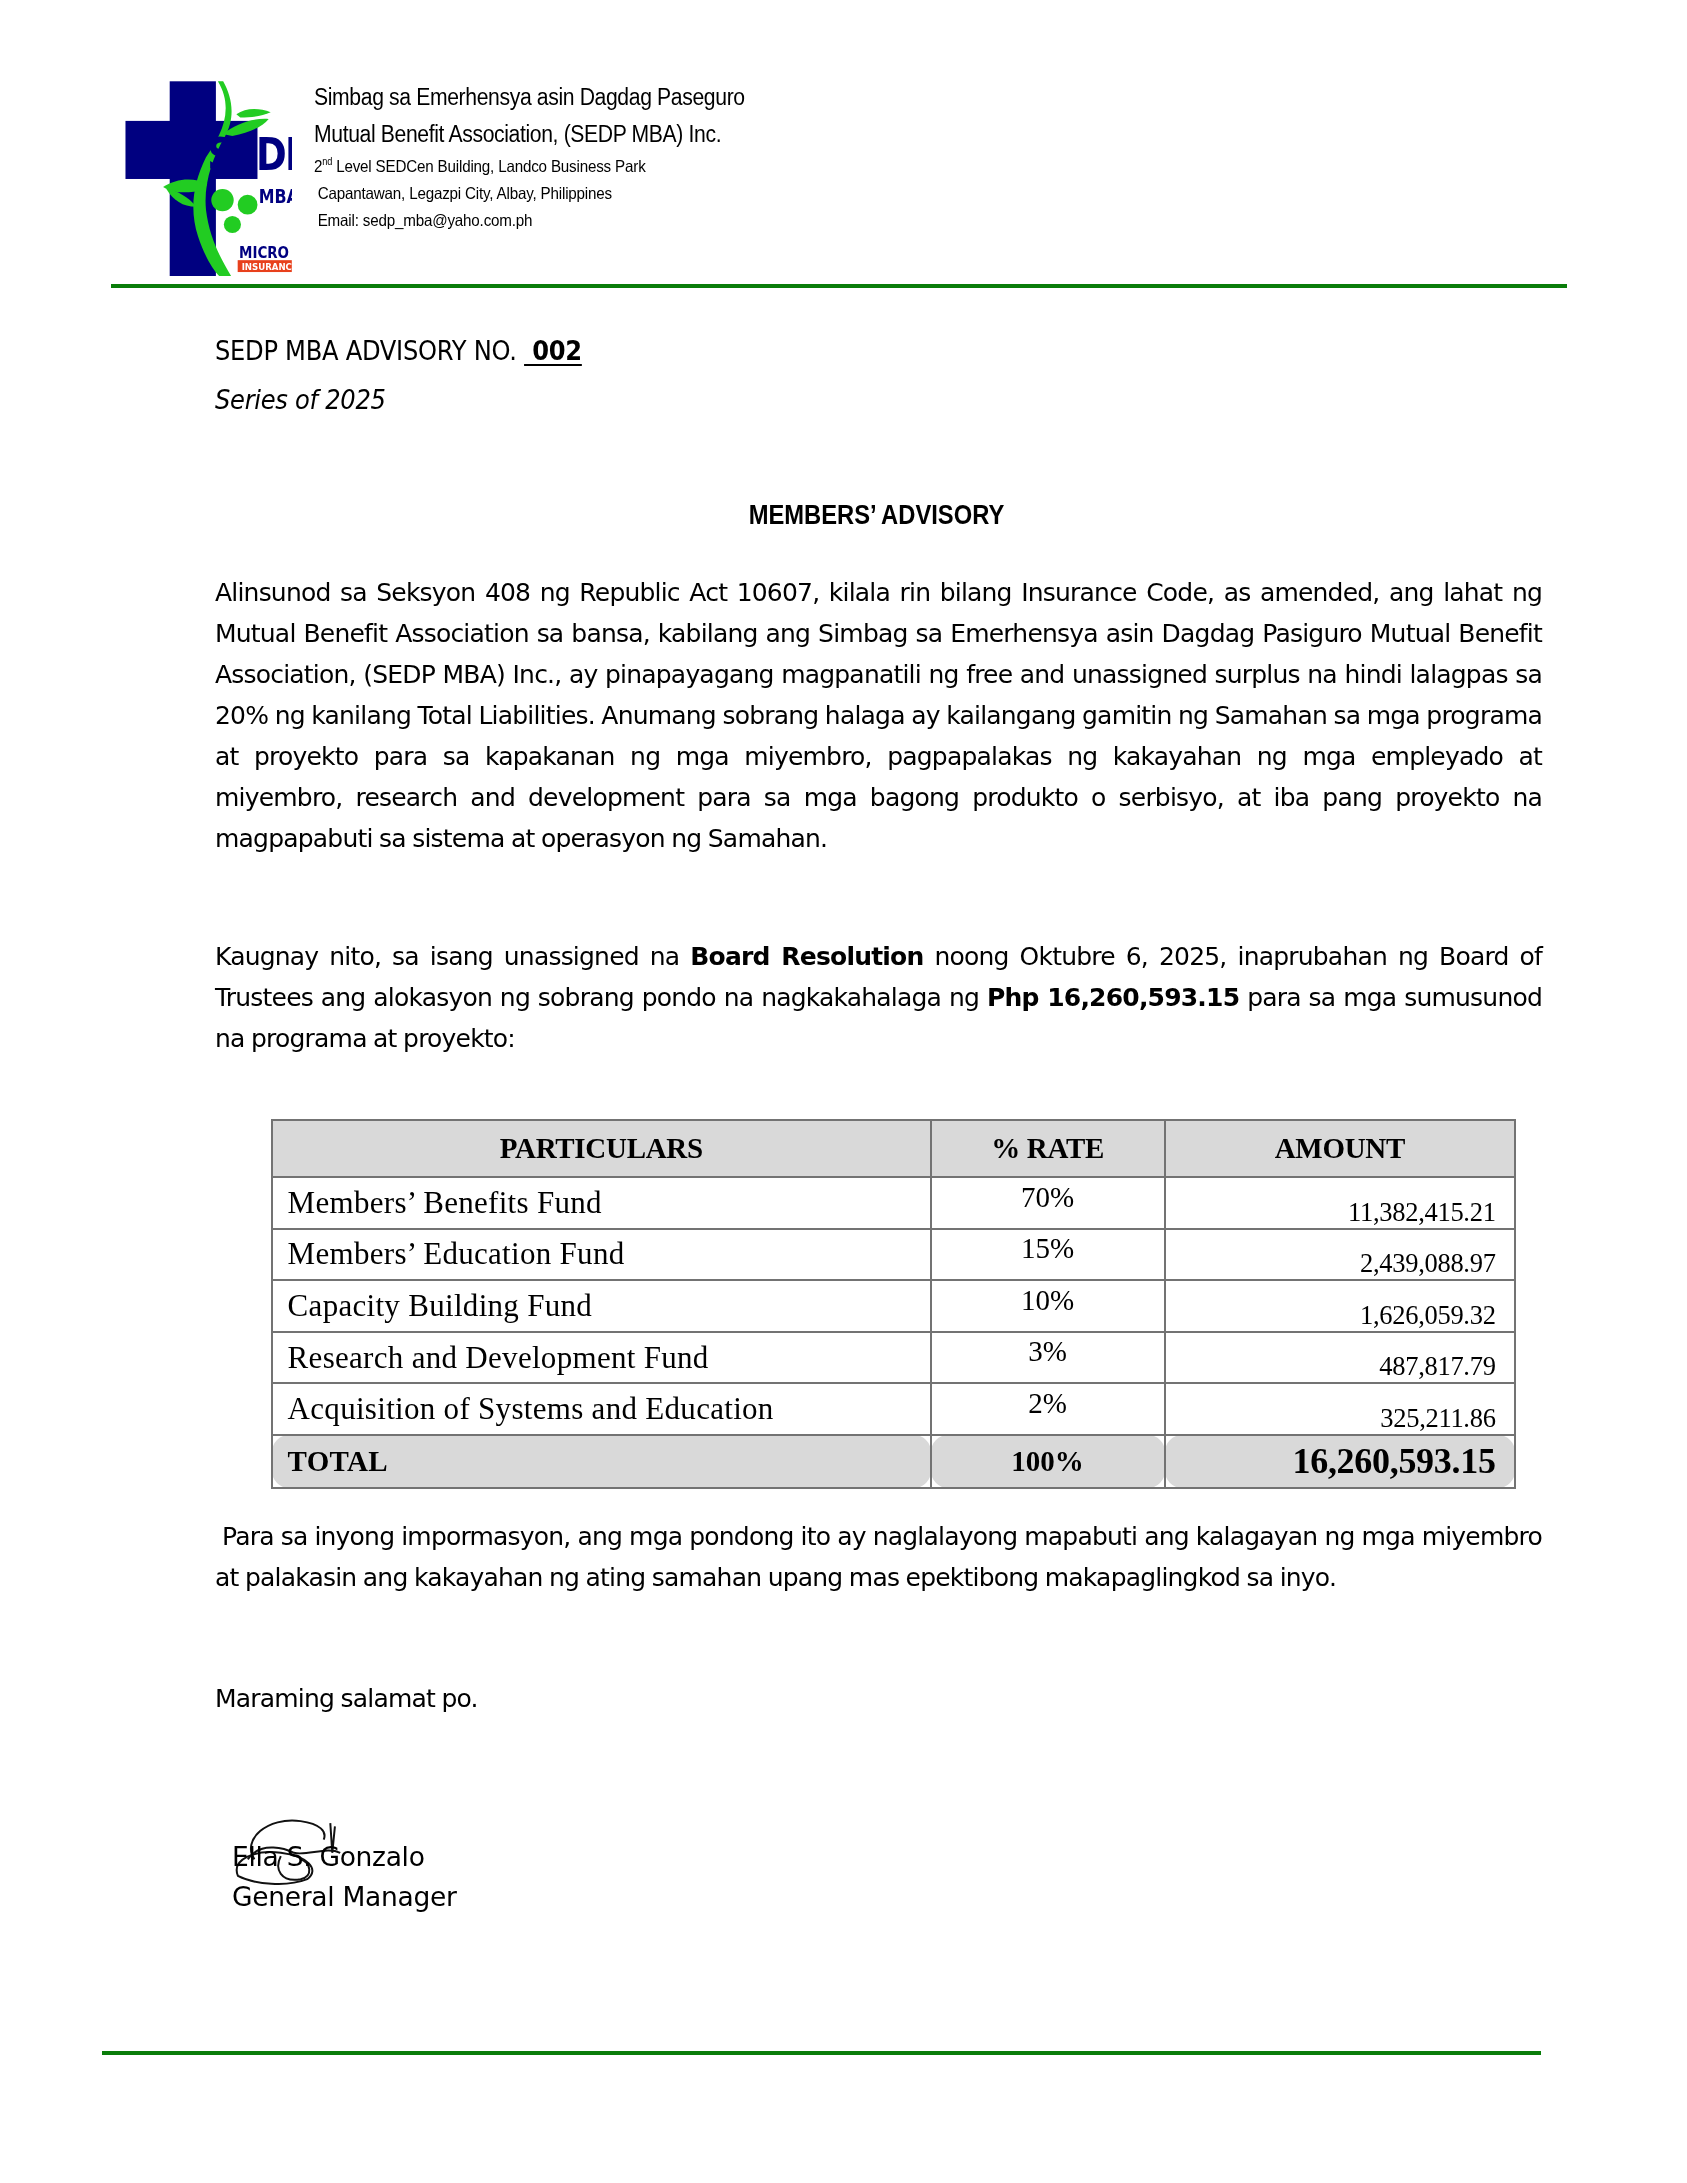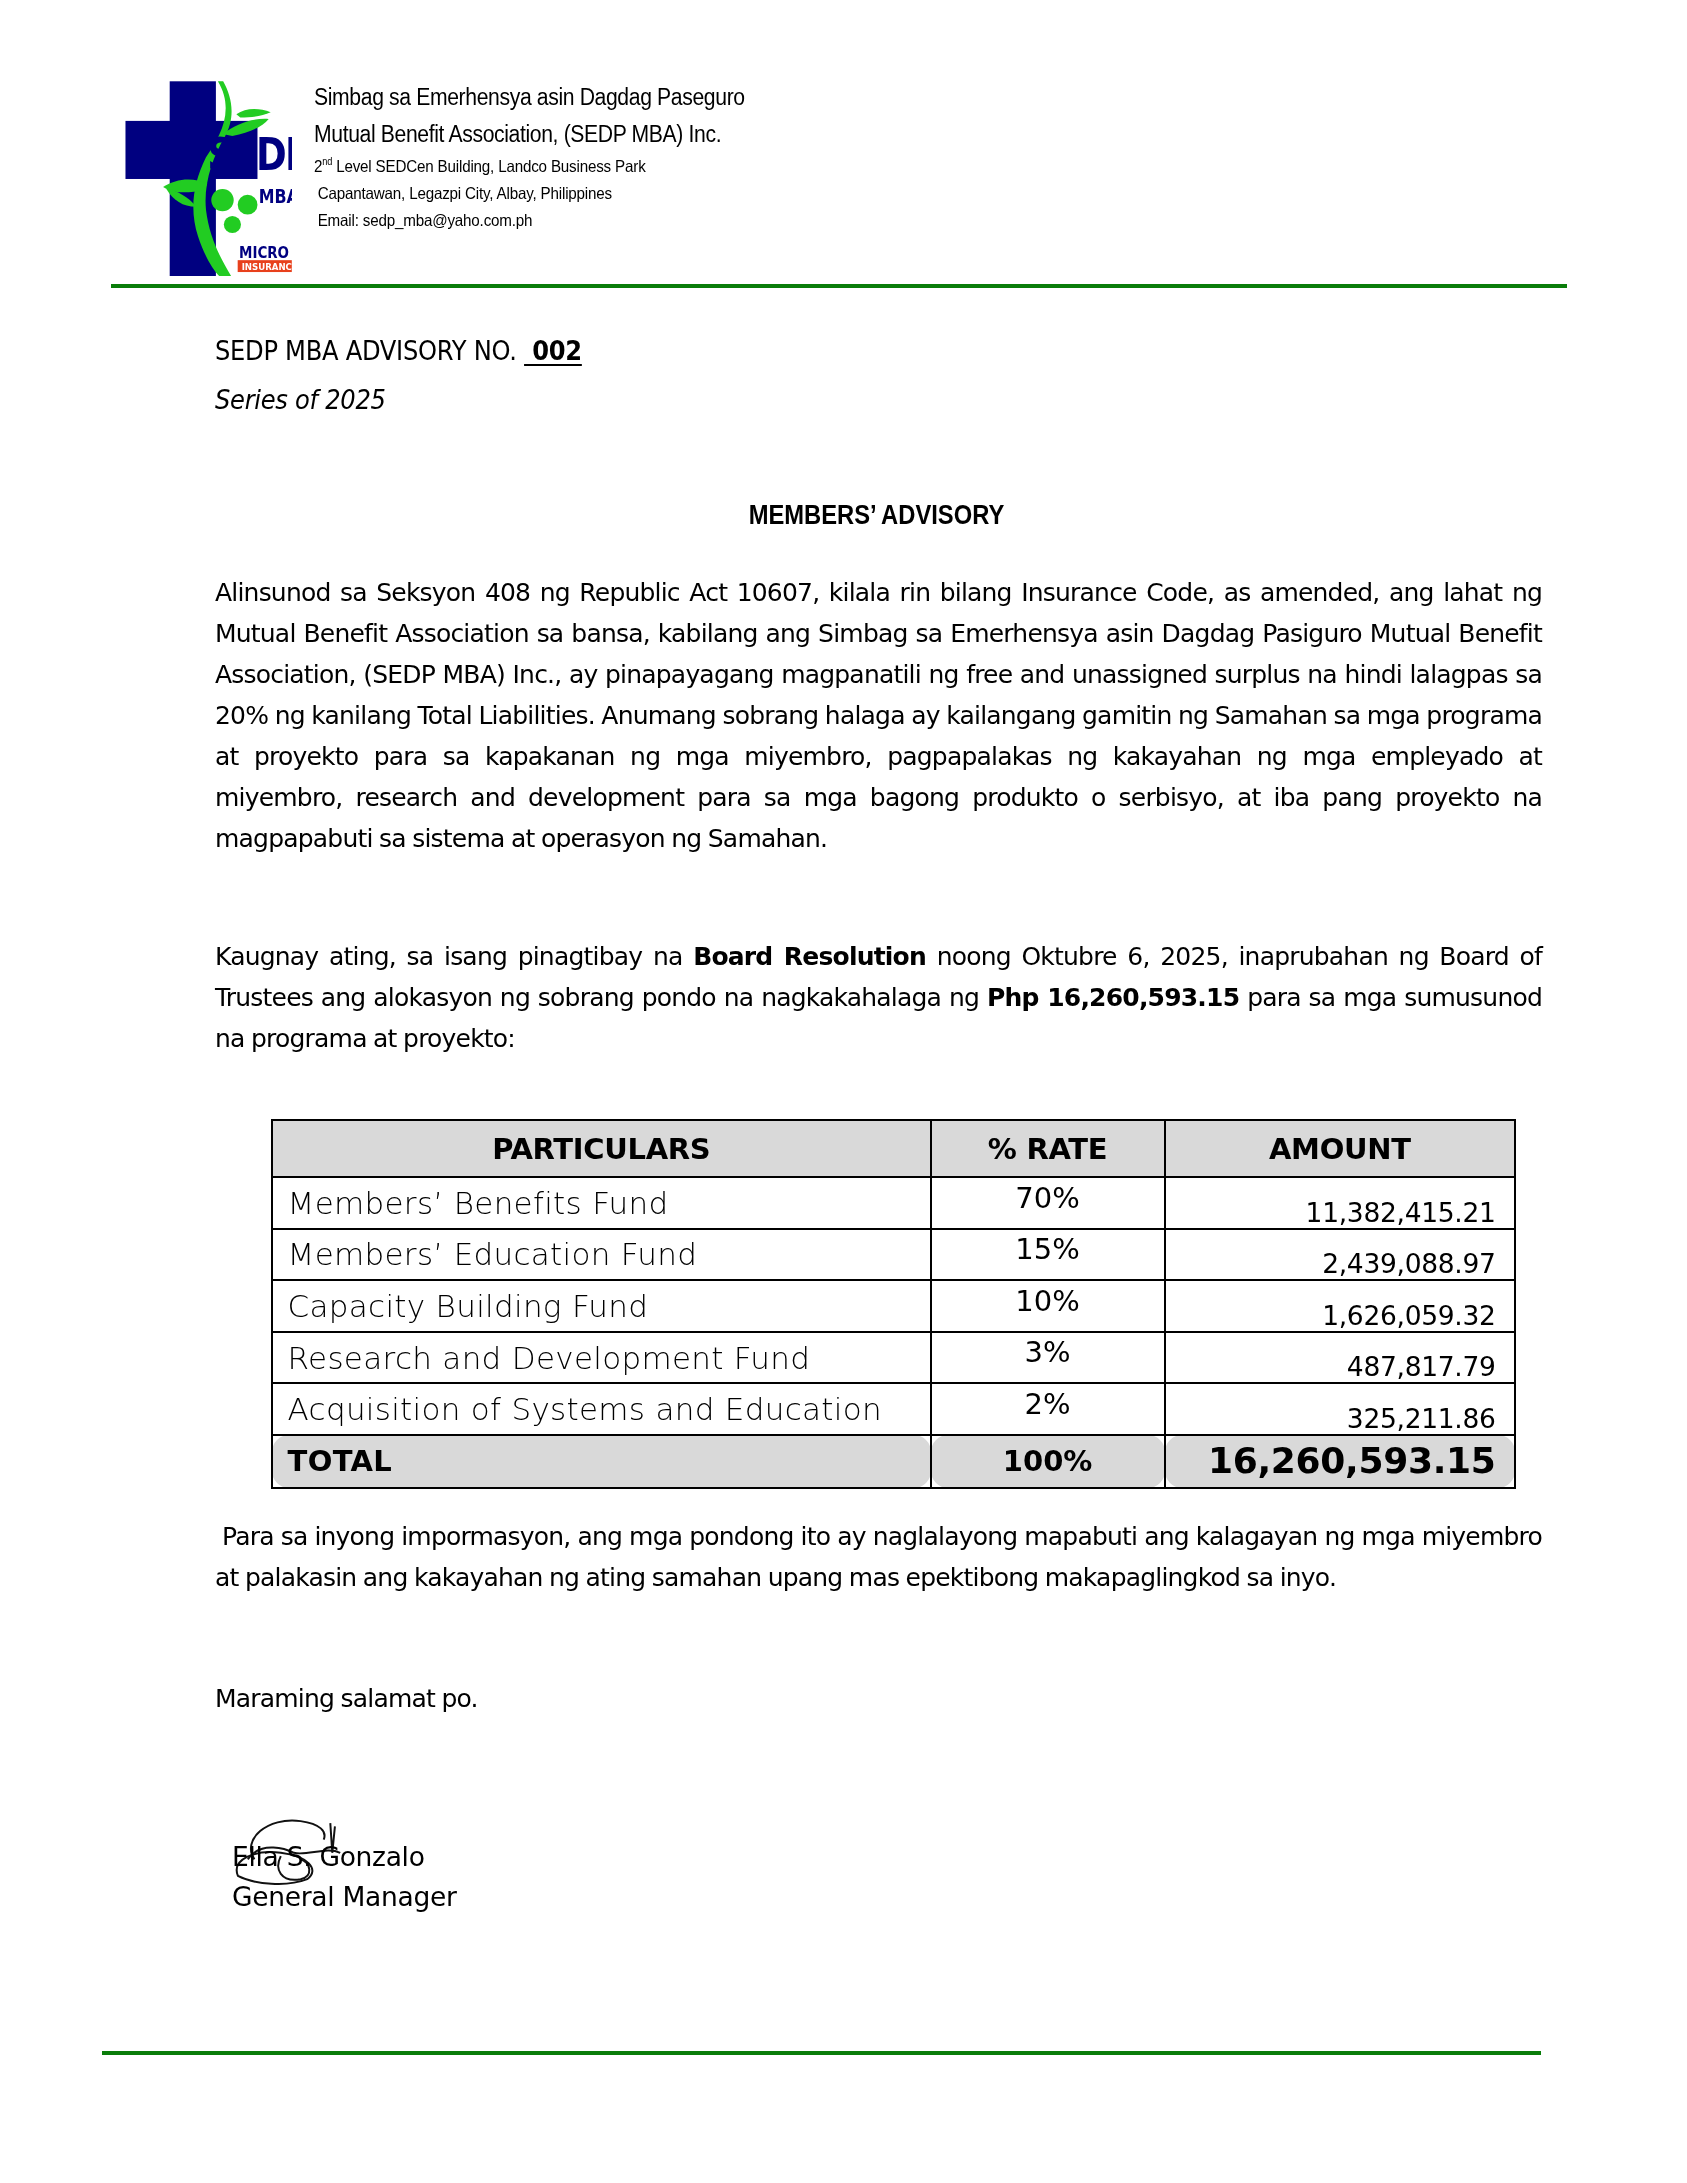--- a/index.html
+++ b/index.html
@@ -27,21 +27,21 @@
   
   .para { left: 215px; width: 1327px; font-family: "DejaVu Sans", sans-serif; font-size: 25px; line-height: 41px; text-align: justify; text-align-last: left; letter-spacing: -0.8px; word-spacing: -0.7px; }
   .p1 { top: 572px; }
   .p2 { top: 936px; }
   .p3 { top: 1516px; }
   .p4 { top: 1678px; }
   .para b { font-weight: bold; margin-top: 8px; }
 
   
   .tbl { left: 271px; top: 1119px; border-collapse: collapse; font-family: "DejaVu Sans", sans-serif; }
-  .tbl td, .tbl th { border: 2px solid #000000; padding: 0; height: 47px; }
+  .tbl td, .tbl th { border: 2px solid #737373; padding: 0; height: 47px; font-family: Liberation Serif, serif; }
   .tbl th { background: #d9d9d9; font-size: 29px; font-weight: bold; height: 55px; letter-spacing: -0.3px; }
   .tbl .c1 { width: 642px; }
   .tbl .c2 { width: 232px; text-align: center; }
   .tbl .c3 { width: 330px; }
   .tbl td.c1 { font-size: 31px; padding-left: 14.6px; text-align: left; letter-spacing: 0.3px; font-weight: 300; }
   .tbl td.c2 { font-size: 29px; vertical-align: top; padding-top: 2.6px; }
   .tbl td.c3 { font-size: 26.5px; text-align: right; padding-right: 18.5px; vertical-align: bottom; padding-bottom: 0px; letter-spacing: -0.3px; }
   .tbl tr.total td { background: #d9d9d9; font-weight: bold; height: 50px; border-radius: 17px; }
   .tbl tr.total td.c1 { font-size: 29px; font-weight: bold; }
   .tbl tr.total td.c2 { vertical-align: middle; padding-top: 0; }
@@ -92,21 +92,21 @@
 
 <div class="abs adv">
   <div><span style="white-space:pre">SEDP MBA ADVISORY NO. </span><span class="num"> 002</span></div>
   <div class="series">Series of 2025</div>
 </div>
 
 <div class="abs title">MEMBERS’ ADVISORY</div>
 
 <div class="abs para p1">Alinsunod sa Seksyon 408 ng Republic Act 10607, kilala rin bilang Insurance Code, as amended, ang lahat ng Mutual Benefit Association sa bansa, kabilang ang Simbag sa Emerhensya asin Dagdag Pasiguro Mutual Benefit Association, (SEDP MBA) Inc., ay pinapayagang magpanatili ng free and unassigned surplus na hindi lalagpas sa 20% ng kanilang Total Liabilities. Anumang sobrang halaga ay kailangang gamitin ng Samahan sa mga programa at proyekto para sa kapakanan ng mga miyembro, pagpapalakas ng kakayahan ng mga empleyado at miyembro, research and development para sa mga bagong produkto o serbisyo, at iba pang proyekto na magpapabuti sa sistema at operasyon ng Samahan.</div>
 
-<div class="abs para p2"><span>Kaugnay ating, sa isang pinagtibay na </span><b>Board Resolution</b><span> noong Oktubre 6, 2025, inaprubahan ng Board of Trustees ang alokasyon ng sobrang pondo na nagkakahalaga ng </span><b>Php 16,260,593.15</b><span> para sa mga sumusunod na programa at proyekto:</span></div>
+<div class="abs para p2"><span>Kaugnay nito, sa isang unassigned na </span><b>Board Resolution</b><span> noong Oktubre 6, 2025, inaprubahan ng Board of Trustees ang alokasyon ng sobrang pondo na nagkakahalaga ng </span><b>Php 16,260,593.15</b><span> para sa mga sumusunod na programa at proyekto:</span></div>
 
 <table class="abs tbl">
   <thead>
     <tr>
       <th class="c1">PARTICULARS</th>
       <th class="c2">% RATE</th>
       <th class="c3" style="text-align:center">AMOUNT</th>
     </tr>
   </thead>
   <tbody>

